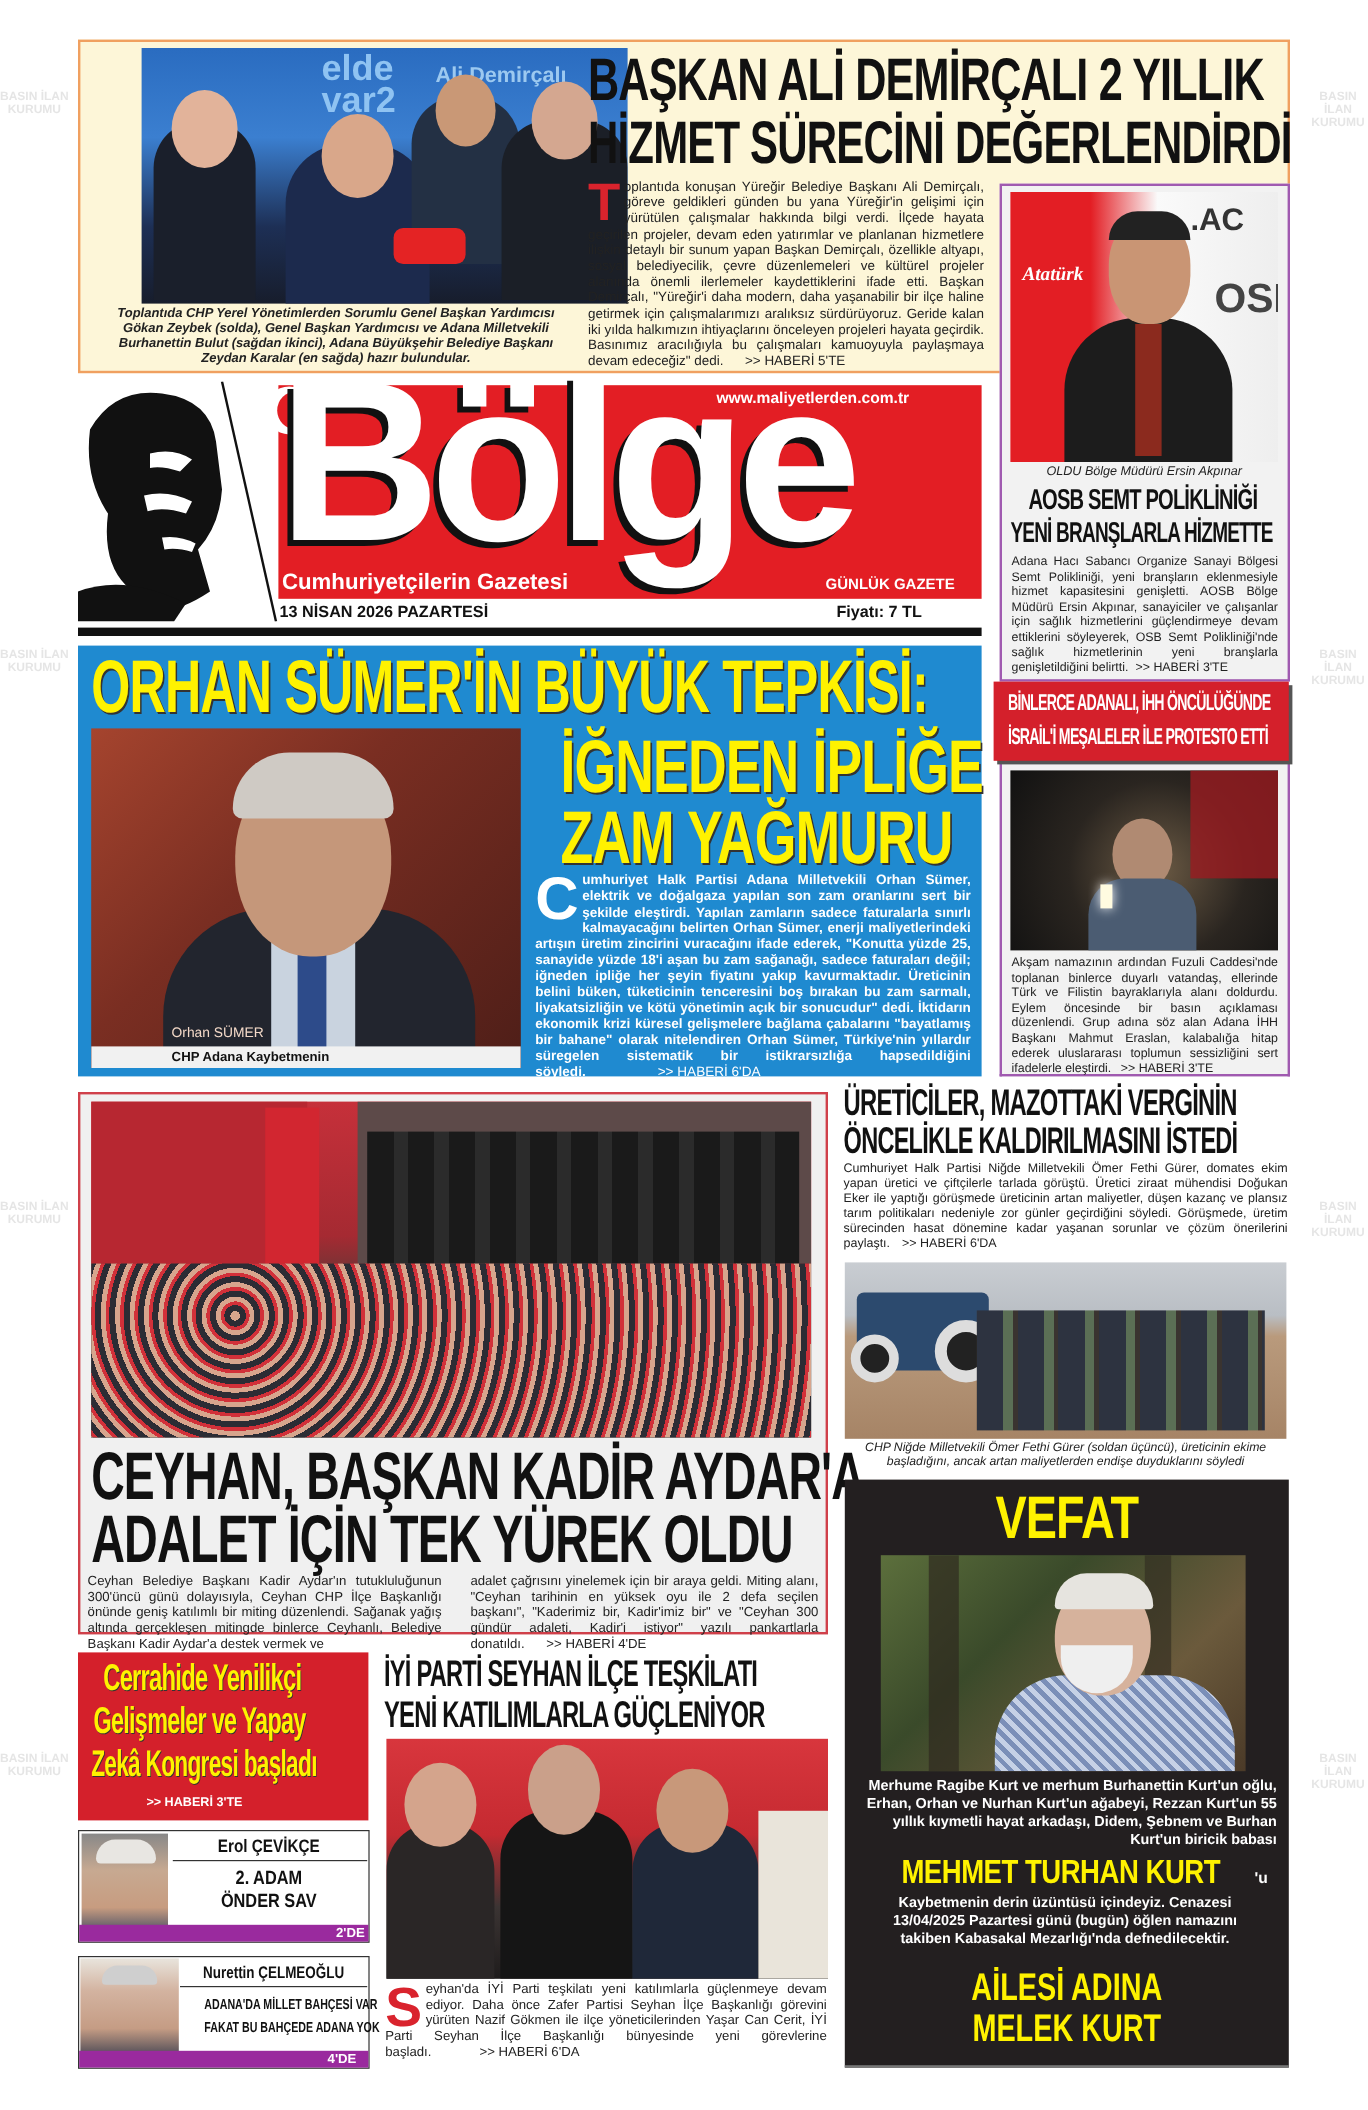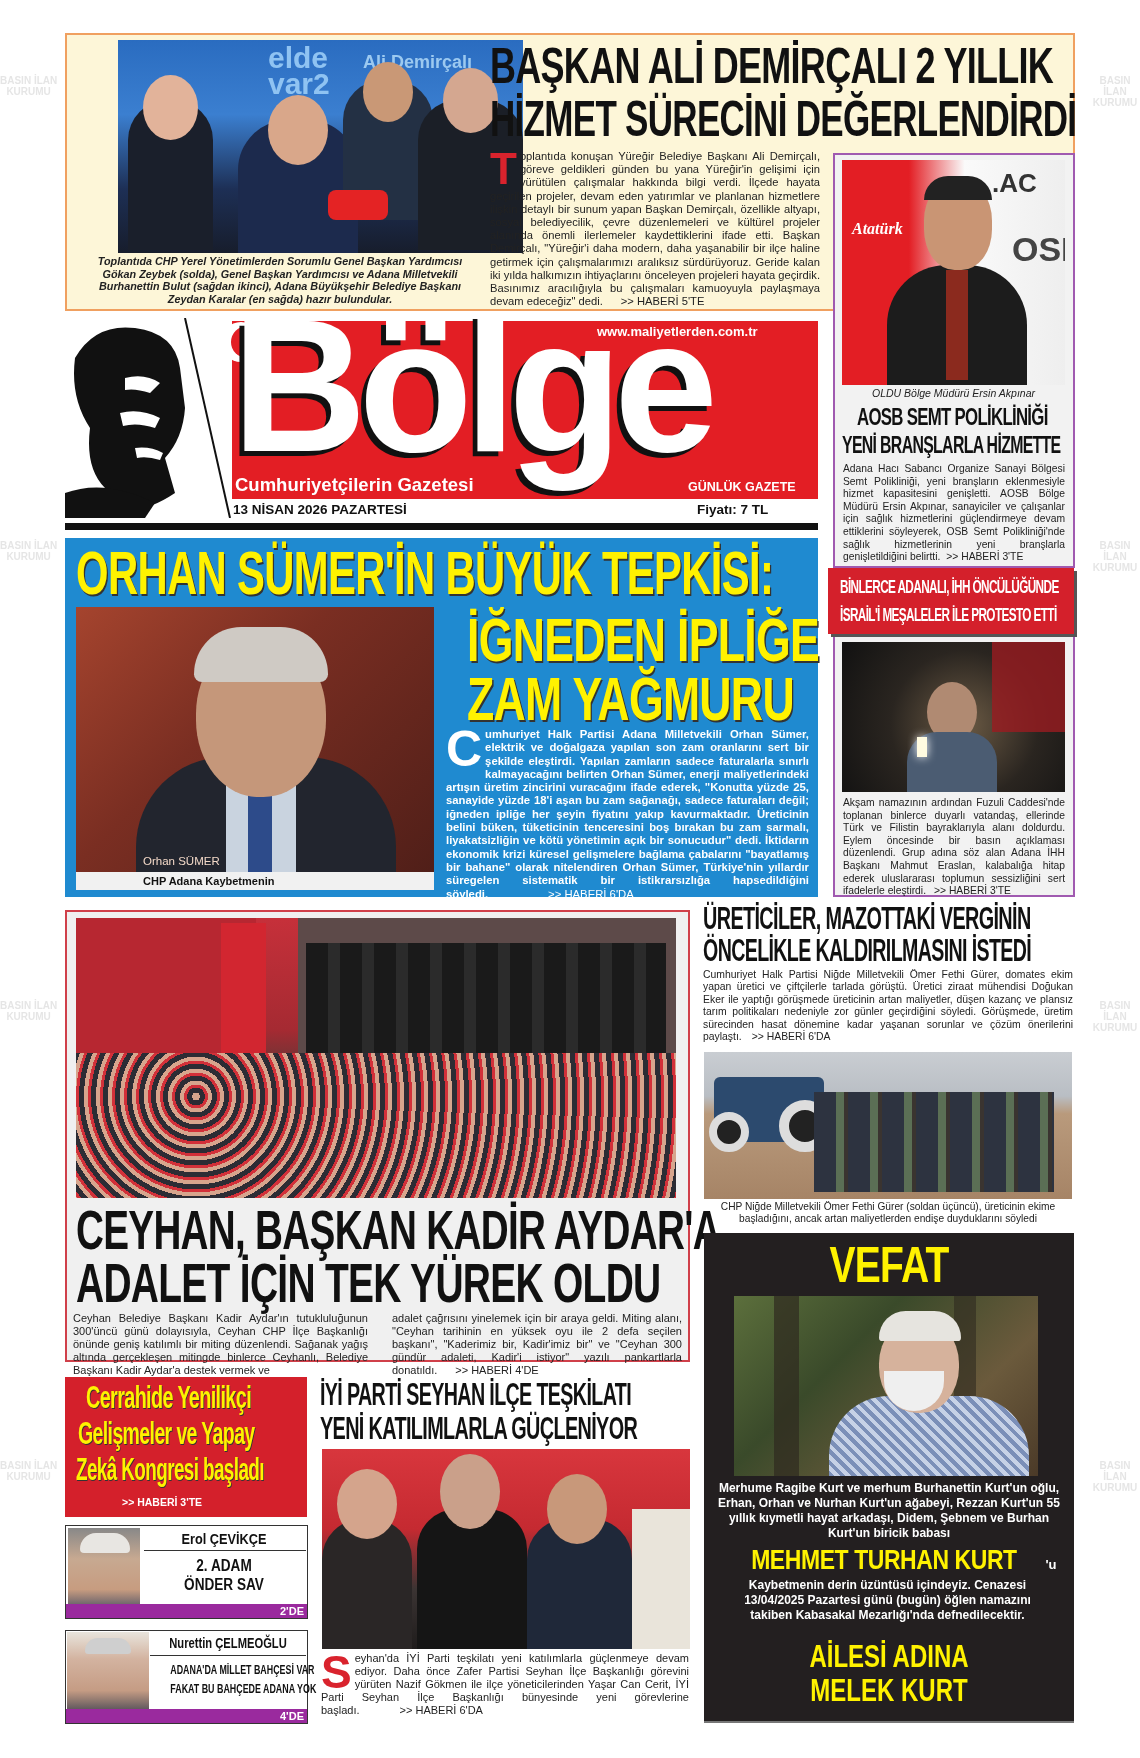--- a/index.html
+++ b/index.html
@@ -132,21 +132,21 @@
 <div class="abs cond" style="left:703px;top:935px;font-size:31px;line-height:32px;transform:scaleX(0.633);color:#111">ÖNCELİKLE KALDIRILMASINI İSTEDİ</div>
 <div class="abs" style="left:703px;top:969px;width:370px;font-size:10.4px;line-height:12.4px;text-align:justify;color:#222">
   <span>Cumhuriyet Halk Partisi Niğde Milletvekili Ömer Fethi Gürer, domates ekim yapan üretici ve çiftçilerle tarlada görüştü. Üretici ziraat mühendisi Doğukan Eker ile yaptığı görüşmede üreticinin artan maliyetler, düşen kazanç ve plansız tarım politikaları nedeniyle zor günler geçirdiğini söyledi. Görüşmede, üretim sürecinden hasat dönemine kadar yaşanan sorunlar ve çözüm önerilerini paylaştı.</span><span class="more" style="margin-left:10px">&gt;&gt; HABERİ 6'DA</span>
 </div>
 <div class="photo" style="left:704px;top:1052px;width:368px;height:147px;background:linear-gradient(180deg,#c9cdd2 0%,#b9bec4 30%,#b99a7c 42%,#a68466 100%);">
   <div class="abs" style="left:10px;top:25px;width:110px;height:65px;background:#2c4a6e;border-radius:6px"></div>
   <div class="abs" style="left:5px;top:60px;width:40px;height:40px;background:#222;border-radius:50%;border:8px solid #ddd"></div>
   <div class="abs" style="left:75px;top:48px;width:52px;height:52px;background:#222;border-radius:50%;border:10px solid #ddd"></div>
   <div class="abs" style="left:110px;top:40px;width:240px;height:100px;background:repeating-linear-gradient(90deg,#2d3340 0 22px,#5b6f55 22px 30px,#3a3430 30px 34px)"></div>
 </div>
-<div class="abs" style="left:704px;top:1201px;width:368px;font-size:10.2px;line-height:12px;text-align:center;color:#222">CHP Niğde Milletvekili Ömer Fethi Gürer (soldan üçüncü), üreticinin ekime başladığını, ancak artan maliyetlerden endişe duyduklarını söyledi</div>
+<div class="abs" style="left:704px;top:1201px;width:368px;font-size:10.2px;line-height:12px;font-style:italic;text-align:center;color:#222">CHP Niğde Milletvekili Ömer Fethi Gürer (soldan üçüncü), üreticinin ekime başladığını, ancak artan maliyetlerden endişe duyduklarını söyledi</div>
 
 <div class="abs" style="left:65px;top:1377px;width:242px;height:140px;background:#d4202b;"></div>
 <div class="abs cond" style="left:86px;top:1380px;font-size:31px;line-height:35px;transform:scaleX(0.64);color:#fff200;text-shadow:1px 1px 0 #333;">Cerrahide Yenilikçi</div>
 <div class="abs cond" style="left:78px;top:1416px;font-size:31px;line-height:35px;transform:scaleX(0.63);color:#fff200;text-shadow:1px 1px 0 #333;">Gelişmeler  ve Yapay</div>
 <div class="abs cond" style="left:76px;top:1452px;font-size:31px;line-height:35px;transform:scaleX(0.61);color:#fff200;text-shadow:1px 1px 0 #333;">Zekâ Kongresi başladı</div>
 <div class="abs" style="left:122px;top:1496px;font-size:10.5px;font-weight:bold;color:#fff">&gt;&gt; HABERİ 3'TE</div>
 
 <div class="abs" style="left:65px;top:1525px;width:243px;height:94px;border:1px solid #333;background:#fff;">
   <div class="photo" style="left:2px;top:2px;width:72px;height:88px;background:linear-gradient(180deg,#888 0%,#c7a991 35%,#c79c80 70%,#2b3c5e 100%);">
     <div class="abs" style="left:12px;top:5px;width:50px;height:20px;background:#e8e6e2;border-radius:20px 20px 5px 5px"></div>
@@ -160,21 +160,21 @@
 </div>
 <div class="abs" style="left:65px;top:1630px;width:243px;height:94px;border:1px solid #333;background:#fff;">
   <div class="photo" style="left:1px;top:1px;width:82px;height:90px;background:linear-gradient(180deg,#e8e4dc 0%,#d3b3a0 30%,#c59c84 65%,#1e2b44 100%);">
     <div class="abs" style="left:18px;top:6px;width:46px;height:16px;background:#cfcfcf;border-radius:20px 20px 5px 5px"></div>
   </div>
   <div class="abs" style="left:84px;top:4px;width:156px;text-align:center;font-size:14px;font-weight:bold;transform:scaleX(0.8);transform-origin:center top;color:#111">Nurettin ÇELMEOĞLU</div>
   <div class="abs" style="left:84px;top:24px;width:156px;height:1px;background:#333"></div>
   <div class="abs" style="left:84px;top:32px;width:156px;text-align:center;font-size:12px;font-weight:bold;transform:scaleX(0.74);transform-origin:center top;white-space:nowrap;color:#111">ADANA'DA MİLLET BAHÇESİ VAR</div>
   <div class="abs" style="left:84px;top:51px;width:156px;text-align:center;font-size:12px;font-weight:bold;transform:scaleX(0.74);transform-origin:center top;white-space:nowrap;color:#111">FAKAT BU BAHÇEDE ADANA YOK</div>
   <div class="abs" style="left:0;top:78px;width:241px;height:14px;background:#9a2a9e;"></div>
-  <div class="abs" style="left:200px;top:78px;width:38px;text-align:right;font-size:11px;font-weight:bold;color:#fff;line-height:14px">4'DE</div>
+  <div class="abs" style="left:200px;top:78px;width:38px;text-align:center;font-size:11px;font-weight:bold;color:#fff;line-height:14px">4'DE</div>
 </div>
 
 <div class="abs cond" style="left:320px;top:1378px;font-size:31px;line-height:33px;transform:scaleX(0.635);color:#111">İYİ PARTİ SEYHAN İLÇE TEŞKİLATI</div>
 <div class="abs cond" style="left:320px;top:1412px;font-size:31px;line-height:33px;transform:scaleX(0.64);color:#111">YENİ KATILIMLARLA GÜÇLENİYOR</div>
 <div class="photo" style="left:322px;top:1449px;width:368px;height:200px;background:linear-gradient(180deg,#d8363d 0%,#c52a31 40%,#3b3433 70%,#1f1c1c 100%);">
   <div class="abs" style="left:0;top:70px;width:90px;height:130px;background:#2a2626;border-radius:40px 40px 0 0"></div>
   <div class="abs" style="left:15px;top:20px;width:60px;height:70px;background:#d4a48c;border-radius:50%"></div>
   <div class="abs" style="left:95px;top:60px;width:110px;height:140px;background:#151515;border-radius:40px 40px 0 0"></div>
   <div class="abs" style="left:118px;top:5px;width:60px;height:75px;background:#caa08a;border-radius:50%"></div>
   <div class="abs" style="left:205px;top:70px;width:105px;height:130px;background:#1f2839;border-radius:40px 40px 0 0"></div>
@@ -188,21 +188,21 @@
 <div class="abs" style="left:704px;top:1233px;width:370px;height:490px;background:#231f20;border-bottom:2px solid #777"></div>
 <div class="abs" style="left:704px;top:1236px;width:370px;text-align:center;font-size:50px;font-weight:bold;color:#fff200;transform:scaleX(0.78);transform-origin:center top;letter-spacing:-1px">VEFAT</div>
 <div class="photo" style="left:734px;top:1296px;width:304px;height:180px;background:linear-gradient(135deg,#5c6f3c 0%,#3a4a2a 35%,#6b5a3c 70%,#4b3a28 100%);">
   <div class="abs" style="left:40px;top:0;width:25px;height:180px;background:#2f2a20;opacity:.7"></div>
   <div class="abs" style="left:220px;top:0;width:22px;height:140px;background:#2f2a20;opacity:.6"></div>
   <div class="abs" style="left:95px;top:100px;width:200px;height:80px;background:repeating-linear-gradient(45deg,#7b8fb8 0 4px,#c6d1e6 4px 8px);border-radius:60px 60px 0 0"></div>
   <div class="abs" style="left:145px;top:22px;width:80px;height:95px;background:#d6b29c;border-radius:48%"></div>
   <div class="abs" style="left:145px;top:15px;width:82px;height:30px;background:#e6e4df;border-radius:40px 40px 5px 5px"></div>
   <div class="abs" style="left:150px;top:75px;width:60px;height:40px;background:#efefef;border-radius:0 0 30px 30px"></div>
 </div>
-<div class="abs" style="left:714px;top:1481px;width:350px;text-align:center;font-size:12px;line-height:15px;font-weight:bold;color:#fff">Merhume Ragibe Kurt ve merhum Burhanettin Kurt'un oğlu, Erhan, Orhan ve Nurhan Kurt'un ağabeyi, Rezzan Kurt'un 55 yıllık kıymetli hayat arkadaşı, Didem, Şebnem ve Burhan Kurt'un biricik babası</div>
+<div class="abs" style="left:714px;top:1481px;width:350px;text-align:right;font-size:12px;line-height:15px;font-weight:bold;color:#fff">Merhume Ragibe Kurt ve merhum Burhanettin Kurt'un oğlu, Erhan, Orhan ve Nurhan Kurt'un ağabeyi, Rezzan Kurt'un 55 yıllık kıymetli hayat arkadaşı, Didem, Şebnem ve Burhan Kurt'un biricik babası</div>
 <div class="abs" style="left:704px;top:1544px;width:370px;text-align:center;white-space:nowrap">
   <span style="display:inline-block;font-size:28px;font-weight:bold;color:#fff200;transform:scaleX(0.82);letter-spacing:-0.5px">MEHMET TURHAN KURT</span><span style="font-size:13px;color:#fff;font-weight:bold">'u</span>
 </div>
 <div class="abs" style="left:730px;top:1578px;width:315px;text-align:center;font-size:12px;line-height:15px;font-weight:bold;color:#fff">Kaybetmenin derin üzüntüsü içindeyiz. Cenazesi 13/04/2025 Pazartesi günü (bugün) öğlen namazını takiben  Kabasakal Mezarlığı'nda defnedilecektir.</div>
 <div class="abs" style="left:704px;top:1638px;width:370px;text-align:center;font-size:32px;font-weight:bold;color:#fff200;transform:scaleX(0.75);transform-origin:center top">AİLESİ ADINA</div>
 <div class="abs" style="left:704px;top:1672px;width:370px;text-align:center;font-size:32px;font-weight:bold;color:#fff200;transform:scaleX(0.75);transform-origin:center top">MELEK KURT</div>
 
 <div class="wm" style="left:0;top:75px"><span>BASIN İLAN</span><br><span>KURUMU</span></div>
 <div class="wm" style="left:1090px;top:75px"><span>BASIN İLAN</span><br><span>KURUMU</span></div>
 <div class="wm" style="left:0;top:540px"><span>BASIN İLAN</span><br><span>KURUMU</span></div>

